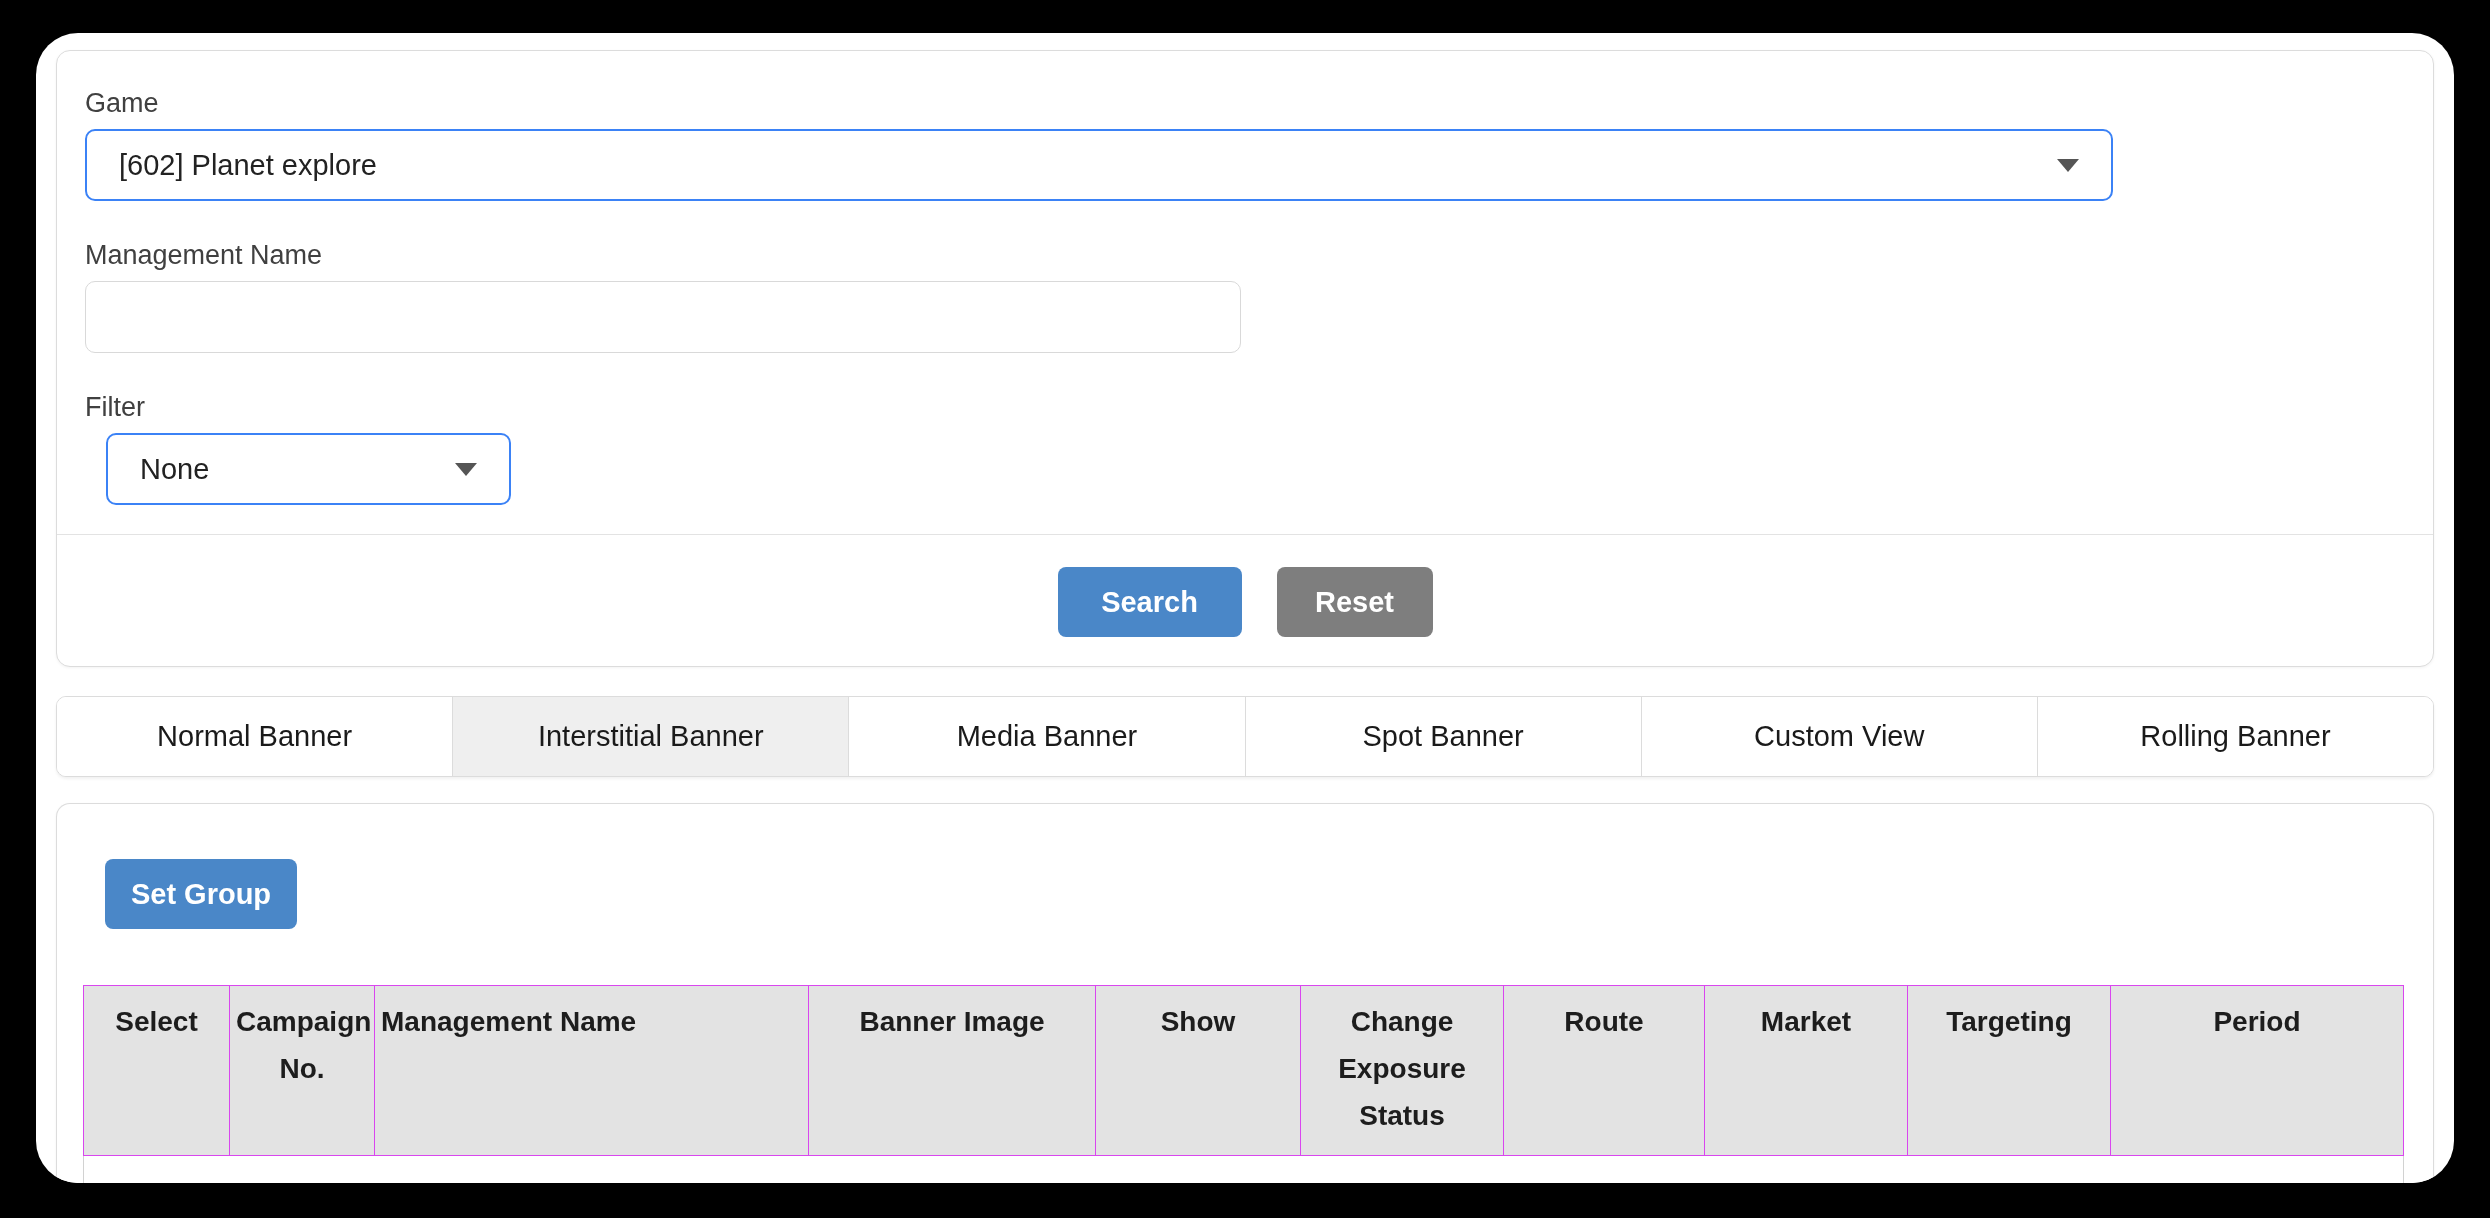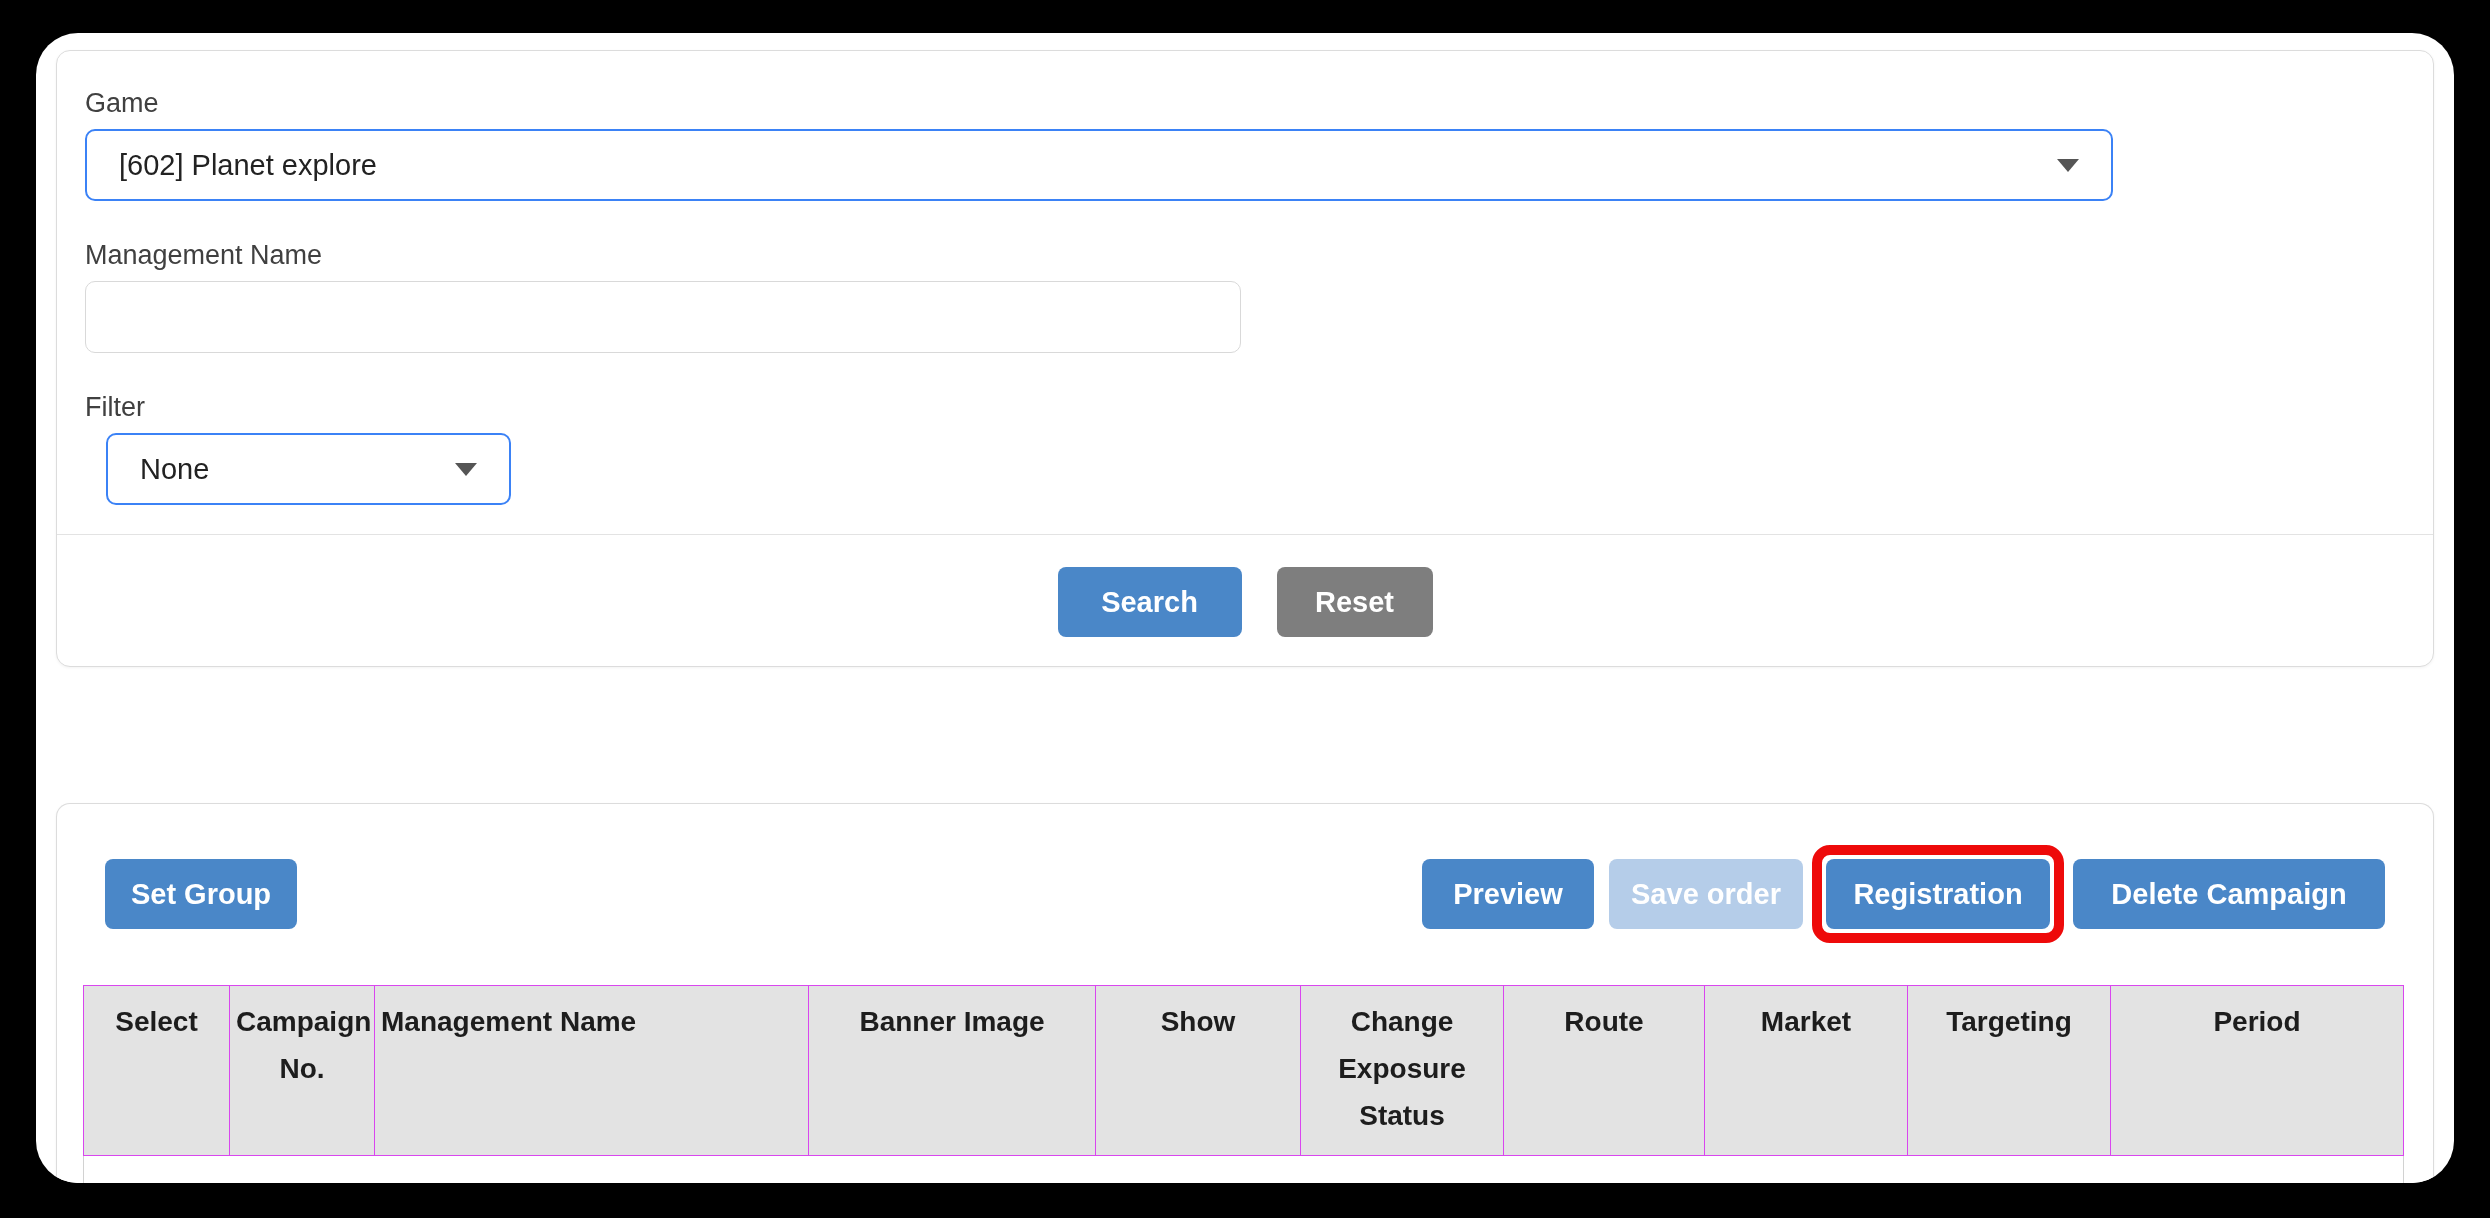--- a/index.html
+++ b/index.html
@@ -204,32 +204,32 @@
     </div>
 
     <hr class="divider">
 
     <div class="filter-actions">
       <button class="btn btn-blue btn-search">Search</button>
       <button class="btn btn-gray btn-reset">Reset</button>
     </div>
   </section>
 
+  <nav class="tabbar">
+    <div class="tab">Normal Banner</div>
+    <div class="tab active">Interstitial Banner</div>
+    <div class="tab">Media Banner</div>
+    <div class="tab">Spot Banner</div>
+    <div class="tab">Custom View</div>
+    <div class="tab">Rolling Banner</div>
+  </nav>
 
   <section class="card card-table">
     <div class="toolbar">
       <button class="btn btn-blue btn-setgroup">Set Group</button>
-      <div class="toolbar-right">
-        <button class="btn btn-blue btn-preview">Preview</button>
-        <button class="btn btn-disabled btn-saveorder">Save order</button>
-        <span class="highlight-ring">
-          <button class="btn btn-blue btn-registration">Registration</button>
-        </span>
-        <button class="btn btn-blue btn-delete">Delete Campaign</button>
-      </div>
     </div>
 
     <table class="campaign-table">
       <colgroup>
         <col style="width:146px">
           <col style="width:145px">
           <col style="width:434px">
         <col style="width:287px">
           <col style="width:205px">
           <col style="width:203px">

